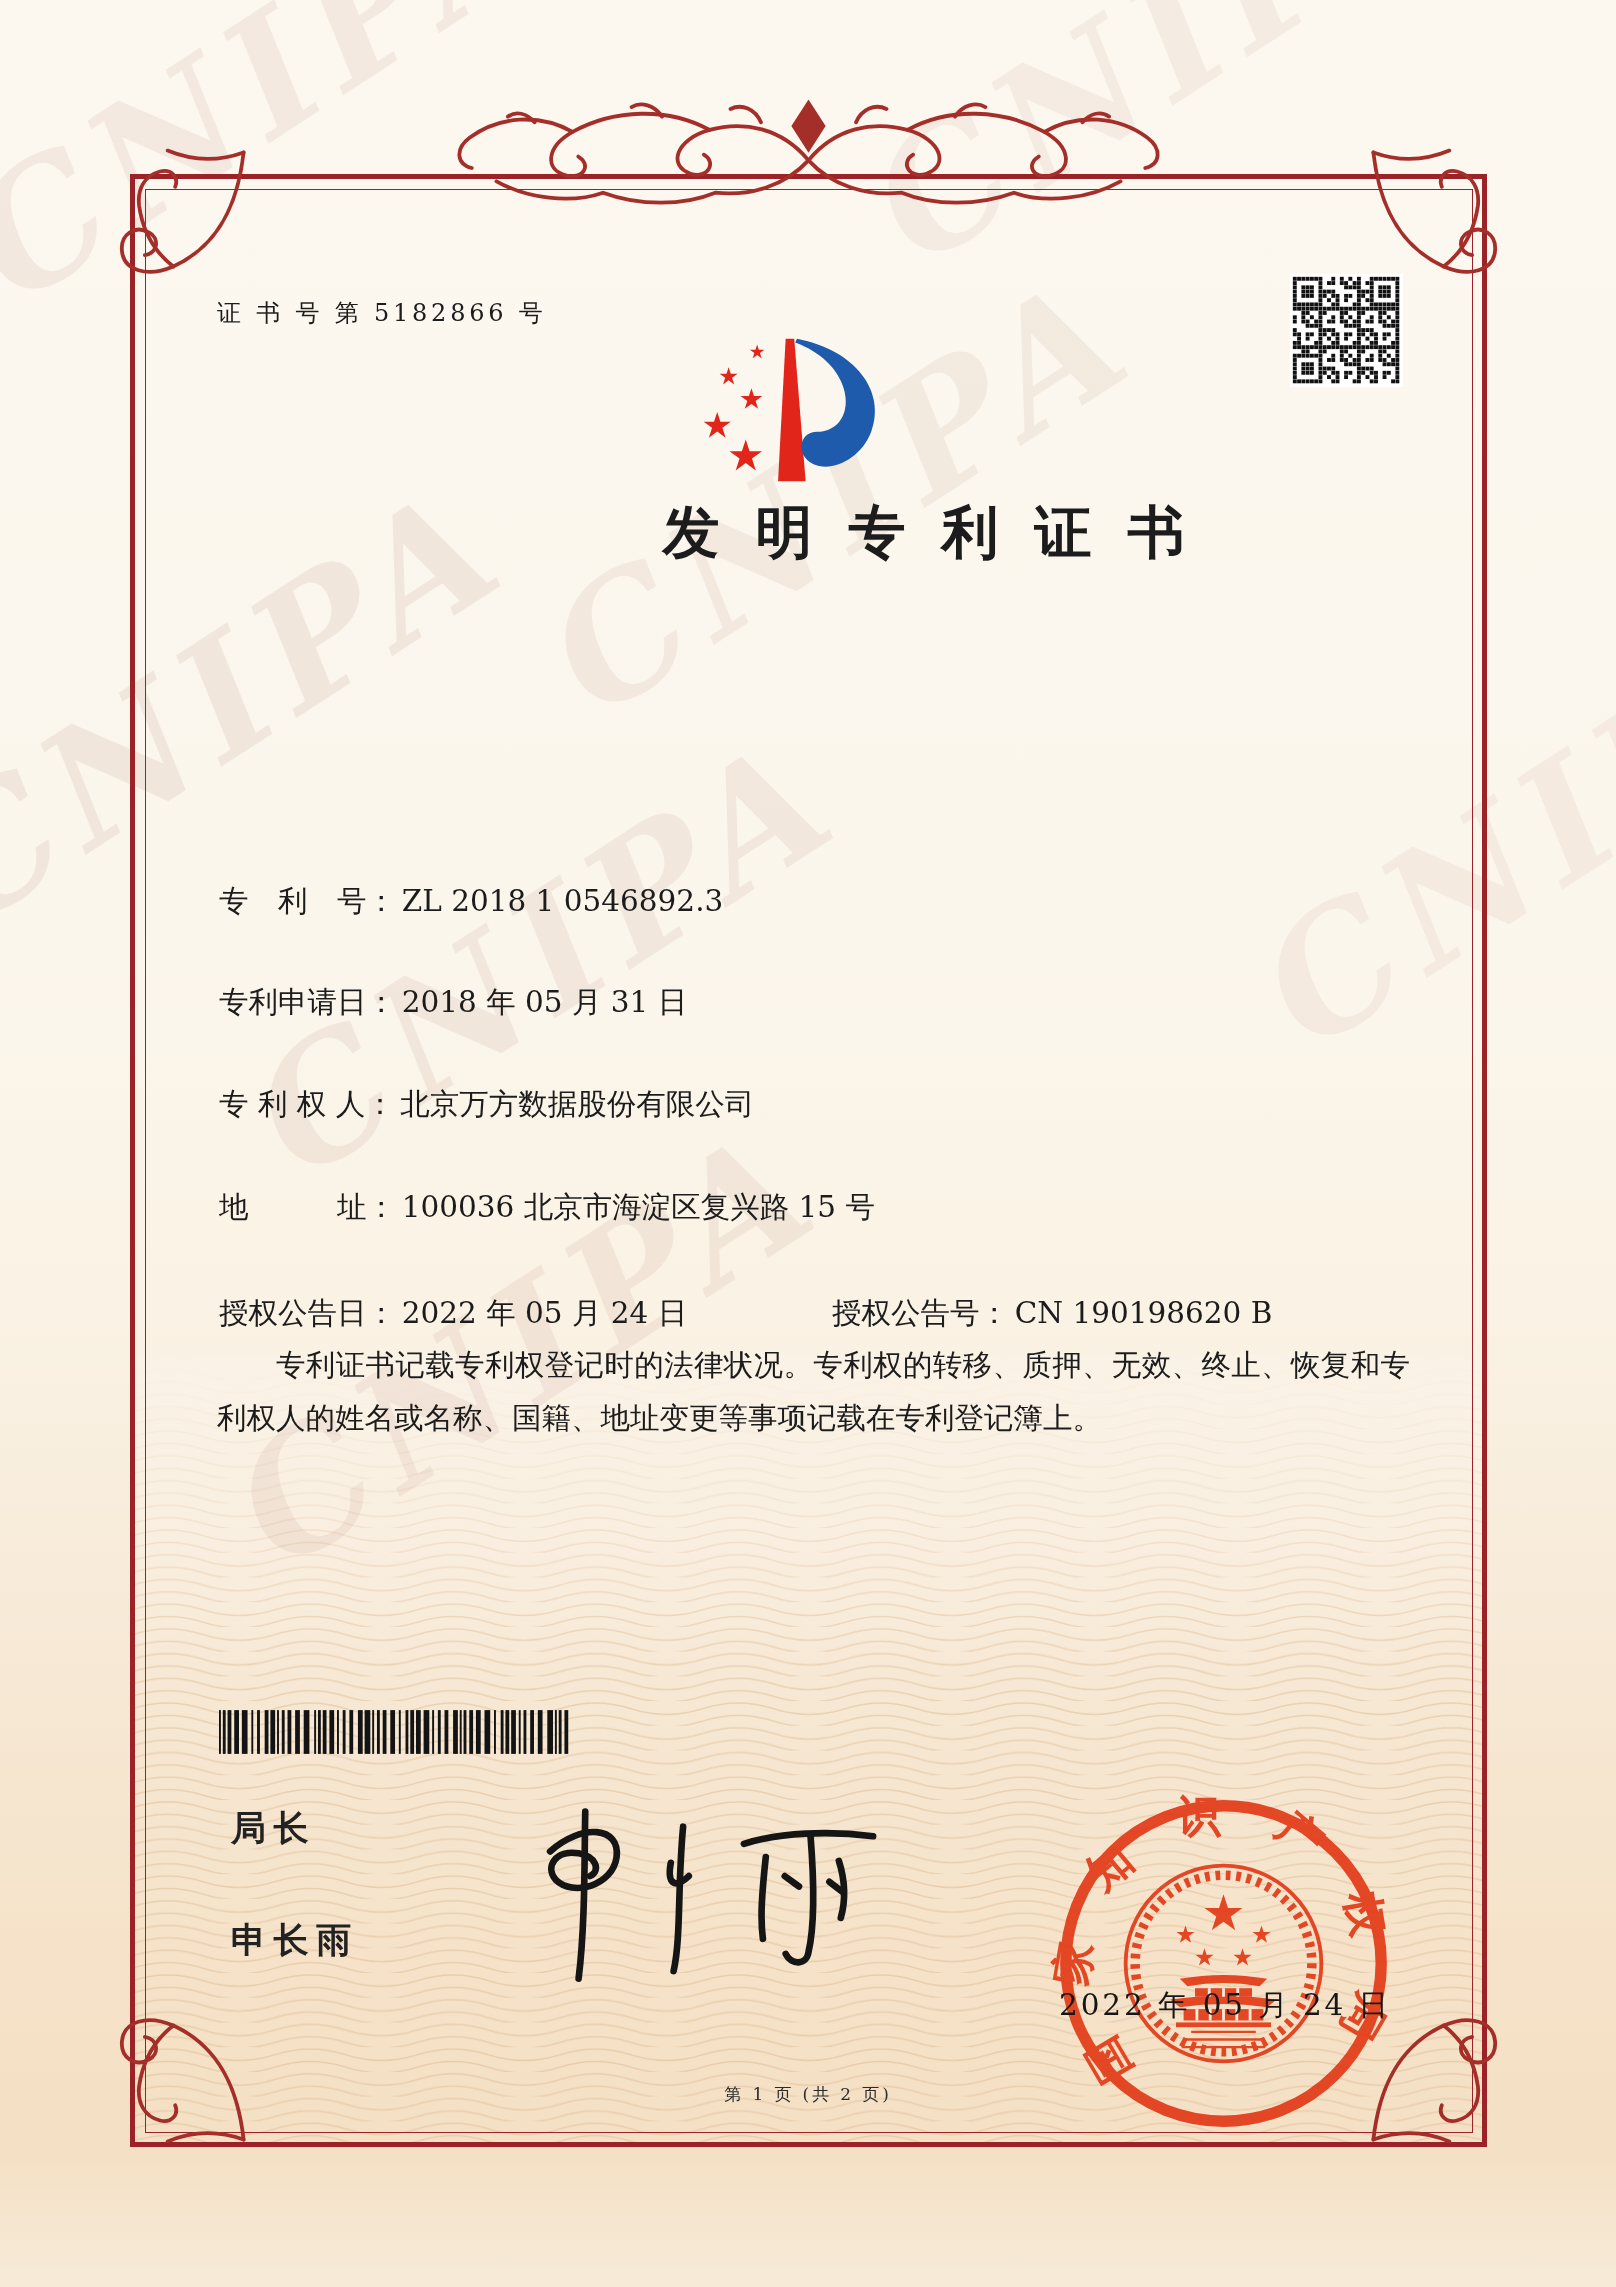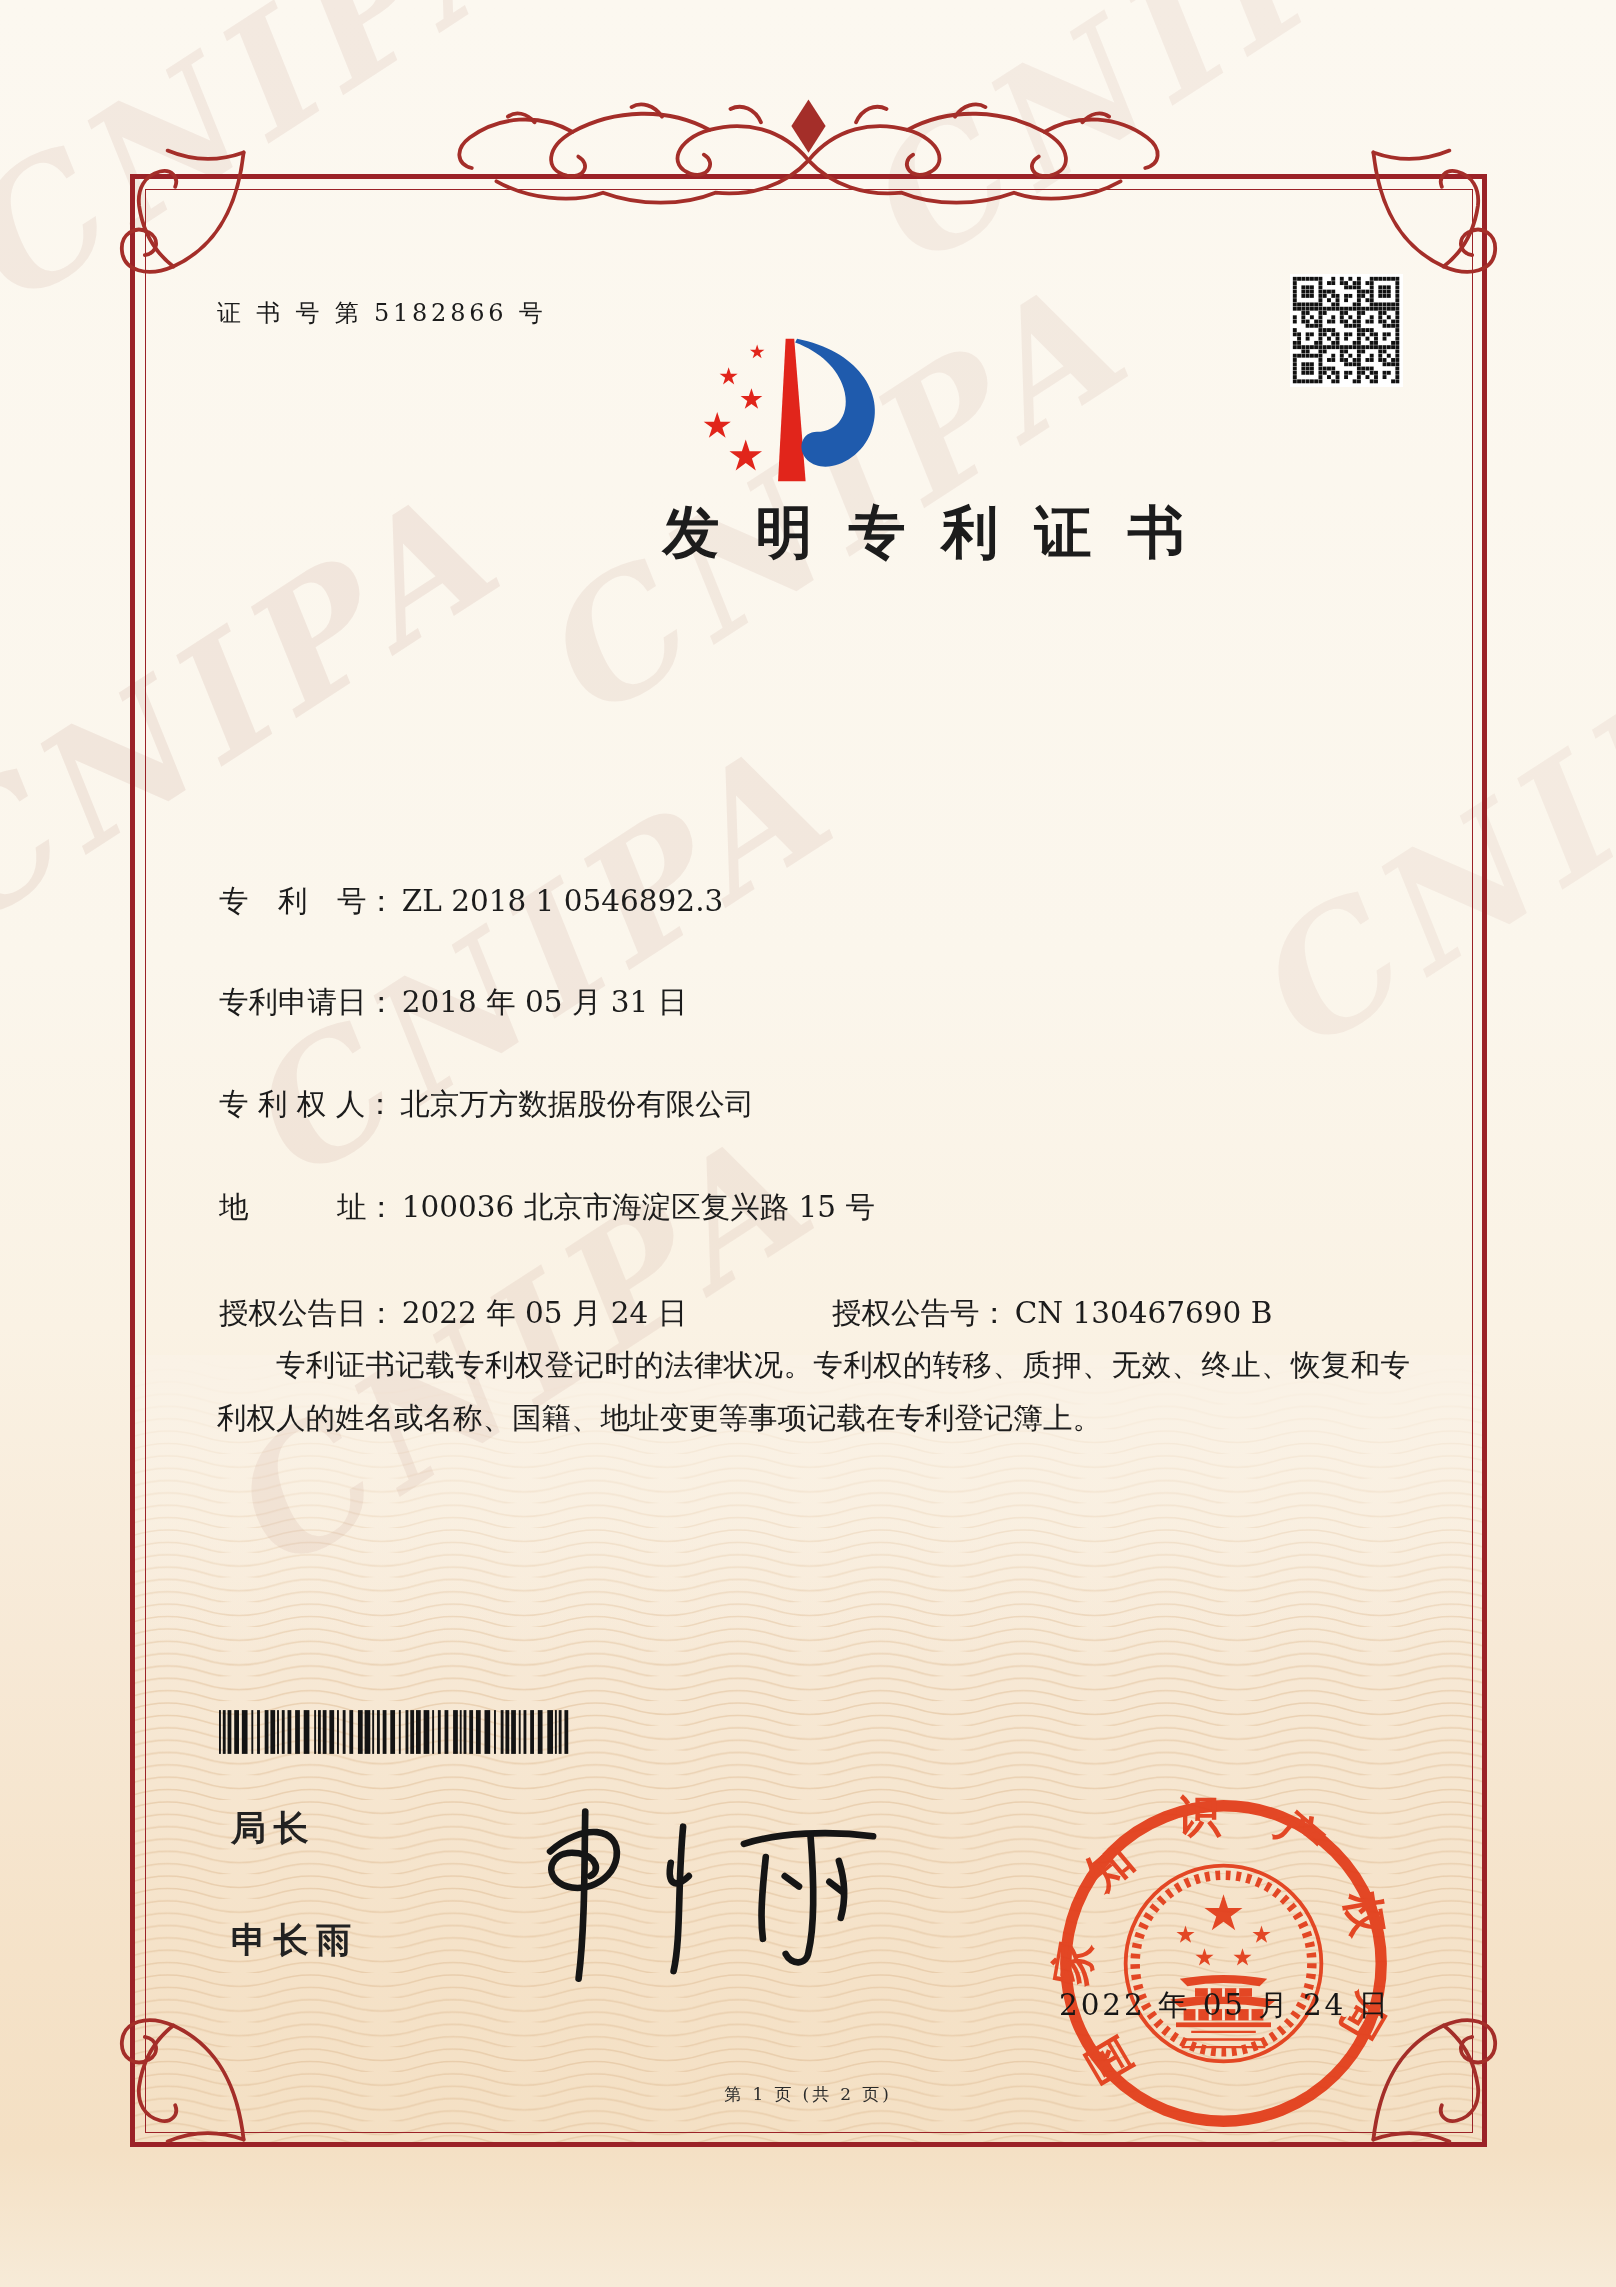--- a/index.html
+++ b/index.html
@@ -497,21 +497,21 @@
     </div>
     <div class="frow" style="top:1085px">
       <span class="flabel">专 利 权 人：</span><span>北京万方数据股份有限公司</span>
     </div>
     <div class="frow" style="top:1188px">
       <span class="flabel">地　　　址：</span><span>100036 北京市海淀区复兴路 15 号</span>
     </div>
     <div class="frow" style="top:1294px">
       <span class="flabel">授权公告日：</span><span>2022 年 05 月 24 日</span>
       <span class="frow2">
-        <span class="flabel">授权公告号：</span><span>CN 130467690 B</span>
+        <span class="flabel">授权公告号：</span><span>CN 190198620 B</span>
       </span>
     </div>
 
     <div class="abs paras">
       <p>专利证书记载专利权登记时的法律状况。专利权的转移、质押、无效、终止、恢复和专利权人的姓名或名称、国籍、地址变更等事项记载在专利登记簿上。</p>
     </div>
 
     <svg id="barcode-svg" class="abs" width="354" height="44" viewBox="0 0 372 46">
         <rect x="0" y="0" width="2" height="46"></rect>
         <rect x="4" y="0" width="3" height="46"></rect>

